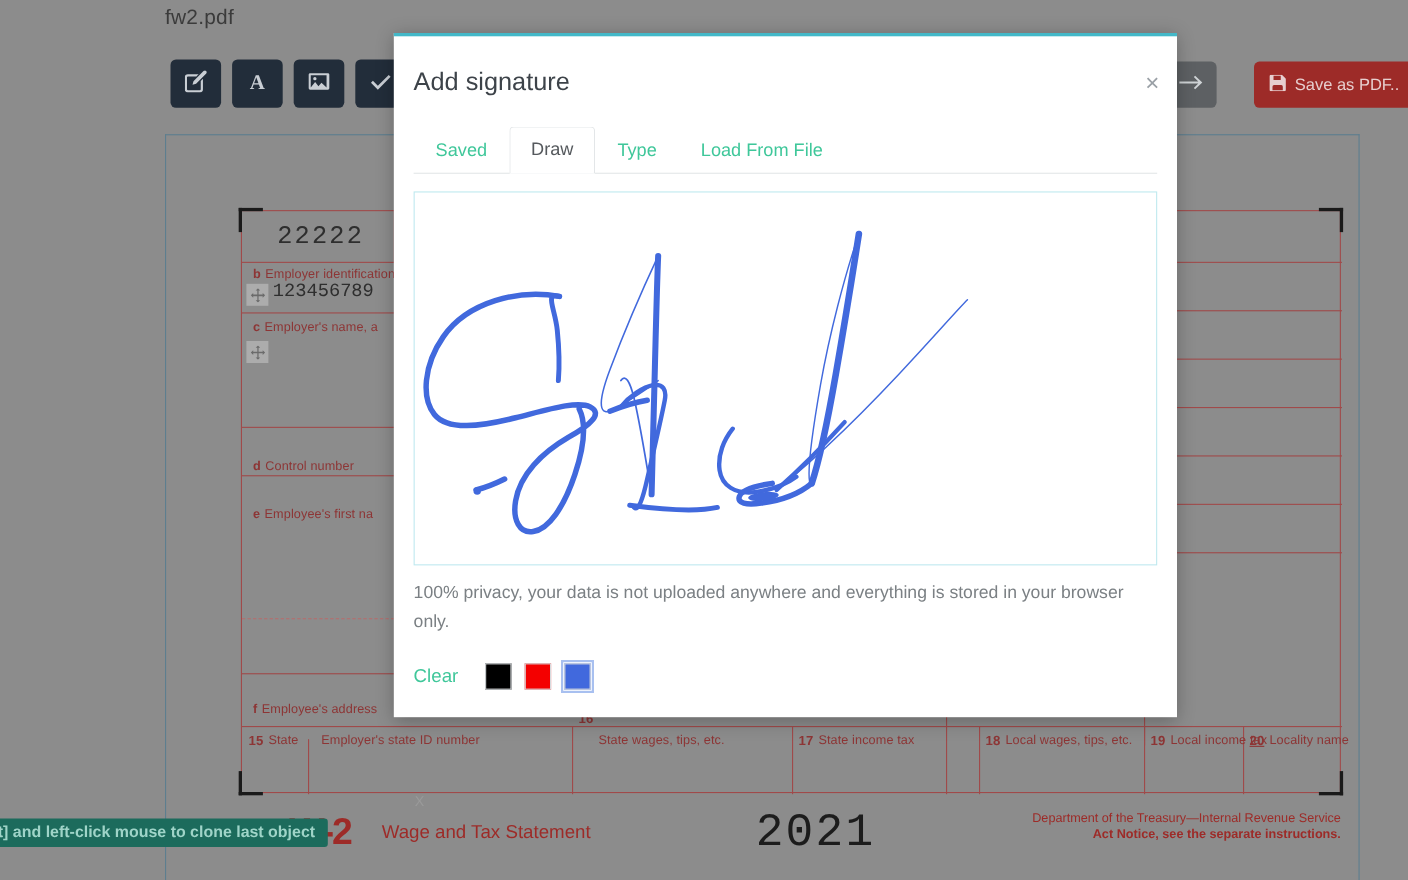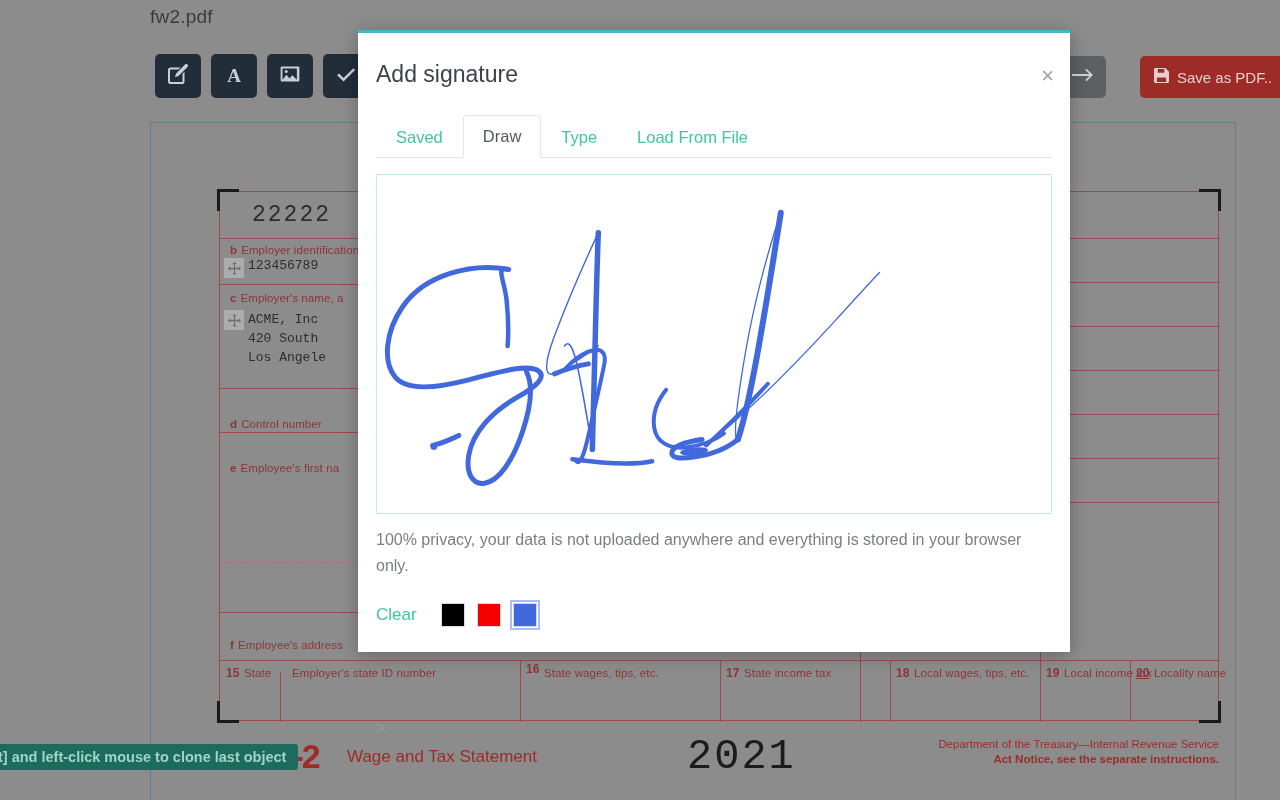--- a/index.html
+++ b/index.html
@@ -71,21 +71,21 @@
   .vline { position: absolute; width: 1px; background: #a04a4a; }
   .dline { position: absolute; height: 0; border-top: 1px dashed #b96a6a; }
 
   .fld-label {
     position: absolute; font-size: 11.5px; color: #8d3535;
     white-space: nowrap; letter-spacing: .1px;
   }
   .fld-label b { font-weight: bold; margin-right: 4px; }
   .fld-value {
     position: absolute; font-family: "Liberation Mono", monospace;
-    font-size: 13px; color: #2e2e2e; white-space: pre; line-height: 19px;
+    font-size: 17px; color: #2e2e2e; white-space: pre; line-height: 19px;
   }
   .box-num {
     position: absolute; font-size: 12px; font-weight: bold; color: #8d3535;
   }
   .ein-top {
     position: absolute; font-family: "Liberation Mono", monospace;
     font-size: 23px; letter-spacing: 2px; color: #2e2e2e;
   }
   .drag-handle {
     position: absolute; width: 20px; height: 20px;
@@ -269,23 +269,20 @@
         <div class="fld-value" style="left:28px; top:64px;">123456789</div>
 
         <div class="fld-label" style="left:10px; top:100px;">
           <b>c</b><span>Employer's name, a</span>
         </div>
         <div class="drag-handle" style="left:4px; top:118px;">
           <svg viewBox="0 0 16 16">
               <path d="M8 0 5.5 2.5h1.8v4.6H2.7V5.3L0 8l2.7 2.7V8.9h4.6v4.6H5.5L8 16l2.5-2.5H8.7V8.9h4.6v1.8L16 8l-2.7-2.7v1.8H8.7V2.5h1.8z"></path>
             </svg>
         </div>
-        <div class="fld-value" style="left:28px; top:118px;">ACME, Inc
-420 South
-Los Angele</div>
 
         <div class="fld-label" style="left:10px; top:226px;">
           <b>d</b><span>Control number</span>
         </div>
 
         <div class="fld-label" style="left:10px; top:270px;">
           <b>e</b><span>Employee's first na</span>
         </div>
 
         <div class="fld-label" style="left:10px; top:447px;">
@@ -304,21 +301,21 @@
         <div class="vline" style="left:500px; top:468px; height:62px;"></div>
         <div class="vline" style="left:670px; top:468px; height:62px;"></div>
         <div class="vline" style="left:820px; top:468px; height:62px;"></div>
         <div class="vline" style="left:910px; top:468px; height:62px;"></div>
         <div class="vline" style="left:60px; top:480px; height:50px;"></div>
 
         <div class="box-num" style="left:6px; top:474px;">15</div>
         <div class="fld-label" style="left:24px; top:475px;">State</div>
         <div class="fld-label" style="left:72px; top:475px;">Employer's state ID number</div>
 
-        <div class="box-num" style="left:306px; top:470px;">16</div>
+        <div class="box-num" style="left:306px; top:454px;">16</div>
         <div class="fld-label" style="left:324px; top:475px;">State wages, tips, etc.</div>
 
         <div class="box-num" style="left:506px; top:474px;">17</div>
         <div class="fld-label" style="left:524px; top:475px;">State income tax</div>
 
         <div class="box-num" style="left:676px; top:474px;">18</div>
         <div class="fld-label" style="left:694px; top:475px;">Local wages, tips, etc.</div>
 
         <div class="box-num" style="left:826px; top:474px;">19</div>
         <div class="fld-label" style="left:844px; top:475px;">Local income tax</div>

